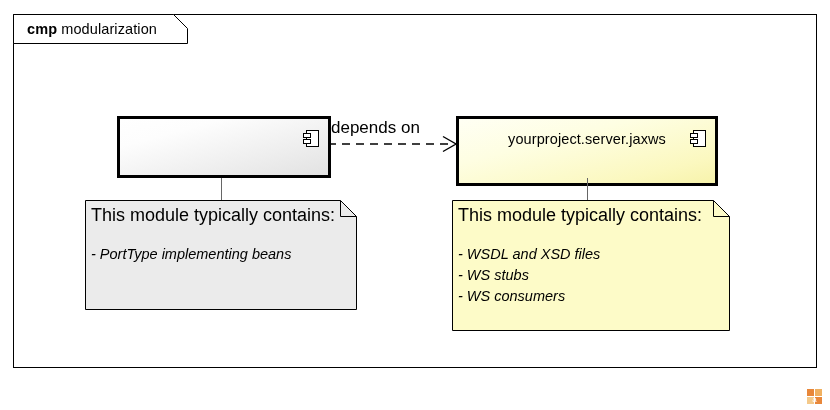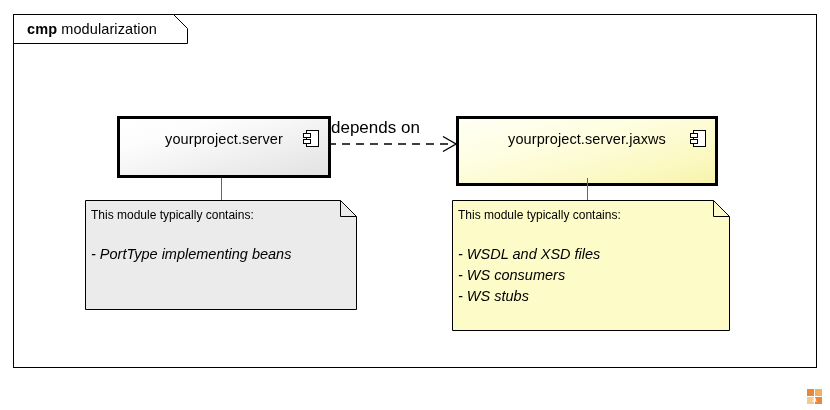--- a/index.html
+++ b/index.html
@@ -134,21 +134,21 @@
     left: 0;
     top: 0;
   }
   .note .note-body {
     position: absolute;
     left: 6px;
     top: 6px;
     right: 10px;
   }
   .note .note-heading {
-    font-size: 12px;
+    font-size: 18px;
     line-height: 19px;
     white-space: nowrap;
   }
   .note .note-gap {
     height: 19px;
   }
   .note .note-item {
     font-size: 14.5px;
     line-height: 21px;
     white-space: nowrap;
@@ -199,21 +199,20 @@
 <div id="frame-label-tab">
   <svg width="175" height="30" viewBox="0 0 175 30" xmlns="http://www.w3.org/2000/svg">
     <path d="M0.5,0.5 L160.5,0.5 L174.5,14.5 L174.5,29.5 L0.5,29.5 Z" fill="#ffffff" stroke="#000000" stroke-width="1"></path>
   </svg>
 </div>
 <div id="frame-label-text">
   <span class="kw">cmp</span><span>&nbsp;</span><span>modularization</span>
 </div>
 
 <div class="component-box" id="component-server">
-  <div class="comp-name">yourproject.server</div>
   <div class="component-icon">
     <svg width="16" height="17" viewBox="0 0 16 17" xmlns="http://www.w3.org/2000/svg">
       <rect x="3.5" y="0.5" width="12" height="16" fill="#ffffff" stroke="#000000" stroke-width="1"></rect>
       <rect x="0.5" y="3.5" width="7" height="4" fill="#ffffff" stroke="#000000" stroke-width="1"></rect>
       <rect x="0.5" y="9.5" width="7" height="4" fill="#ffffff" stroke="#000000" stroke-width="1"></rect>
     </svg>
   </div>
 </div>
 
 <div class="component-box" id="component-server-jaxws">
@@ -252,22 +251,22 @@
 
 <div class="note" id="note-server-jaxws">
   <svg class="note-shape" width="278" height="131" viewBox="0 0 278 131" xmlns="http://www.w3.org/2000/svg">
     <path d="M0.5,0.5 L261.5,0.5 L277.5,16.5 L277.5,130.5 L0.5,130.5 Z" fill="#fdfbc8" stroke="#000000" stroke-width="1"></path>
     <path d="M261.5,0.5 L261.5,16.5 L277.5,16.5" fill="none" stroke="#000000" stroke-width="1"></path>
   </svg>
   <div class="note-body">
     <div class="note-heading">This module typically contains:</div>
     <div class="note-gap"></div>
     <div class="note-item">- WSDL and XSD files</div>
+    <div class="note-item">- WS stubs</div>
     <div class="note-item">- WS consumers</div>
-    <div class="note-item">- WS stubs</div>
   </div>
 </div>
 
 <div id="watermark">
   <span id="watermark-logo">
     <svg width="15" height="15" viewBox="0 0 15 15" xmlns="http://www.w3.org/2000/svg">
       <rect x="0" y="0" width="15" height="15" fill="#ffffff"></rect>
       <rect x="0" y="0" width="7" height="7" fill="#e8873a"></rect>
       <rect x="8" y="0" width="7" height="7" fill="#f0b060"></rect>
       <rect x="0" y="8" width="7" height="7" fill="#f4c98a"></rect>

